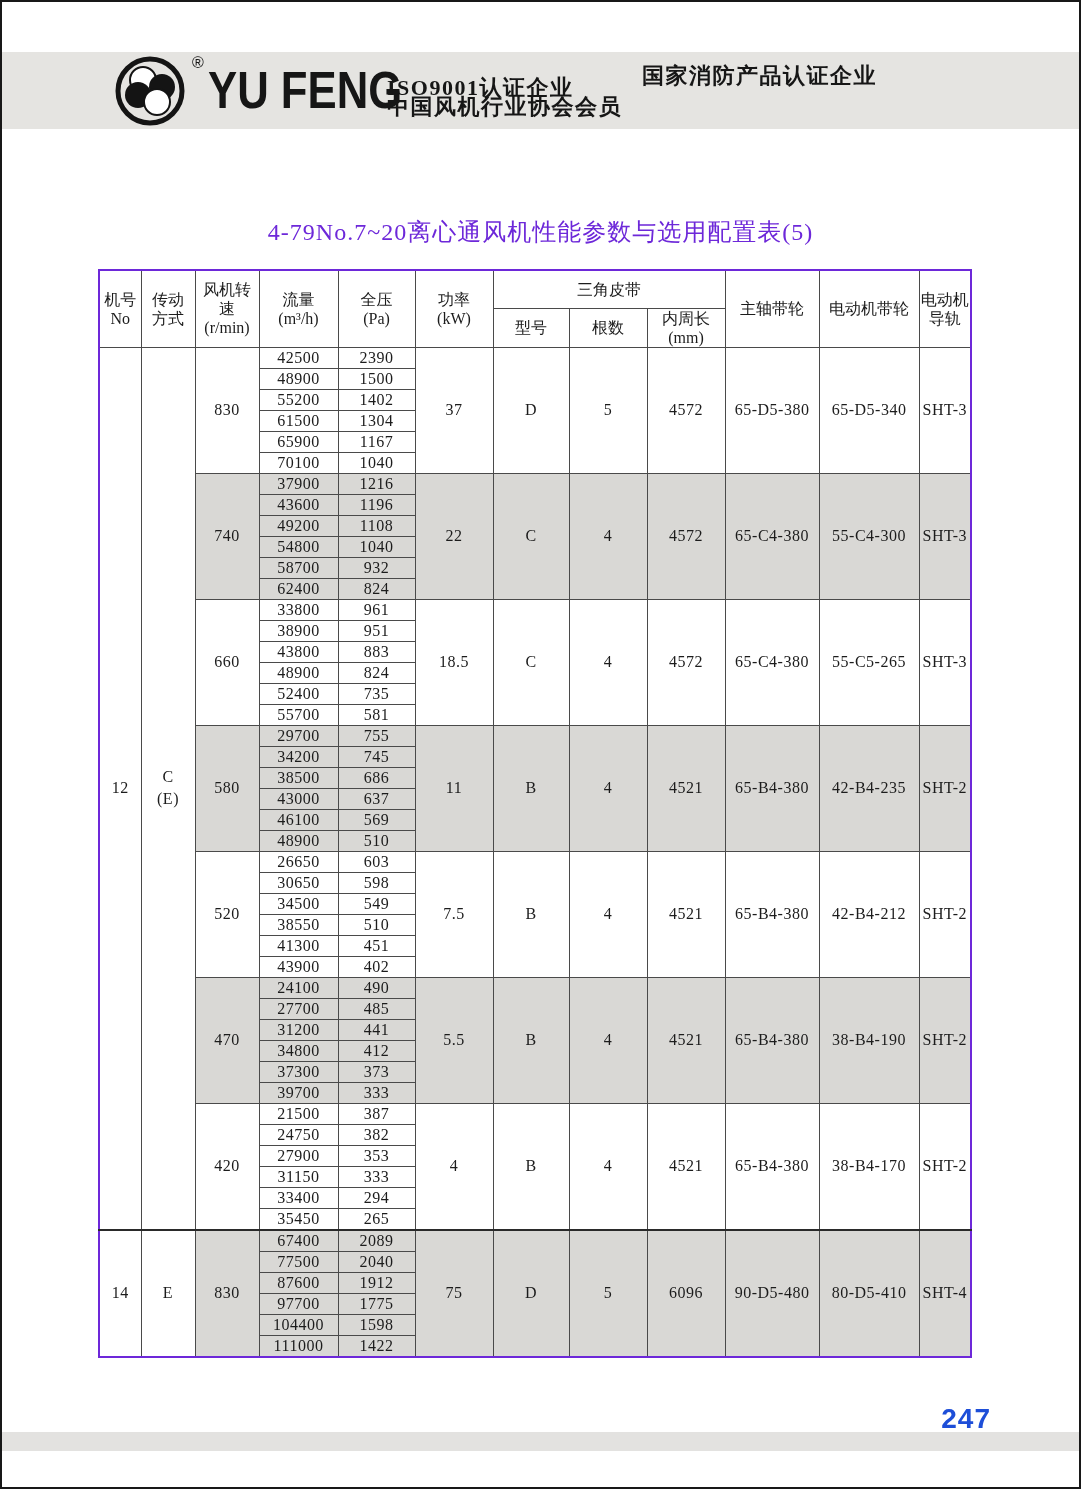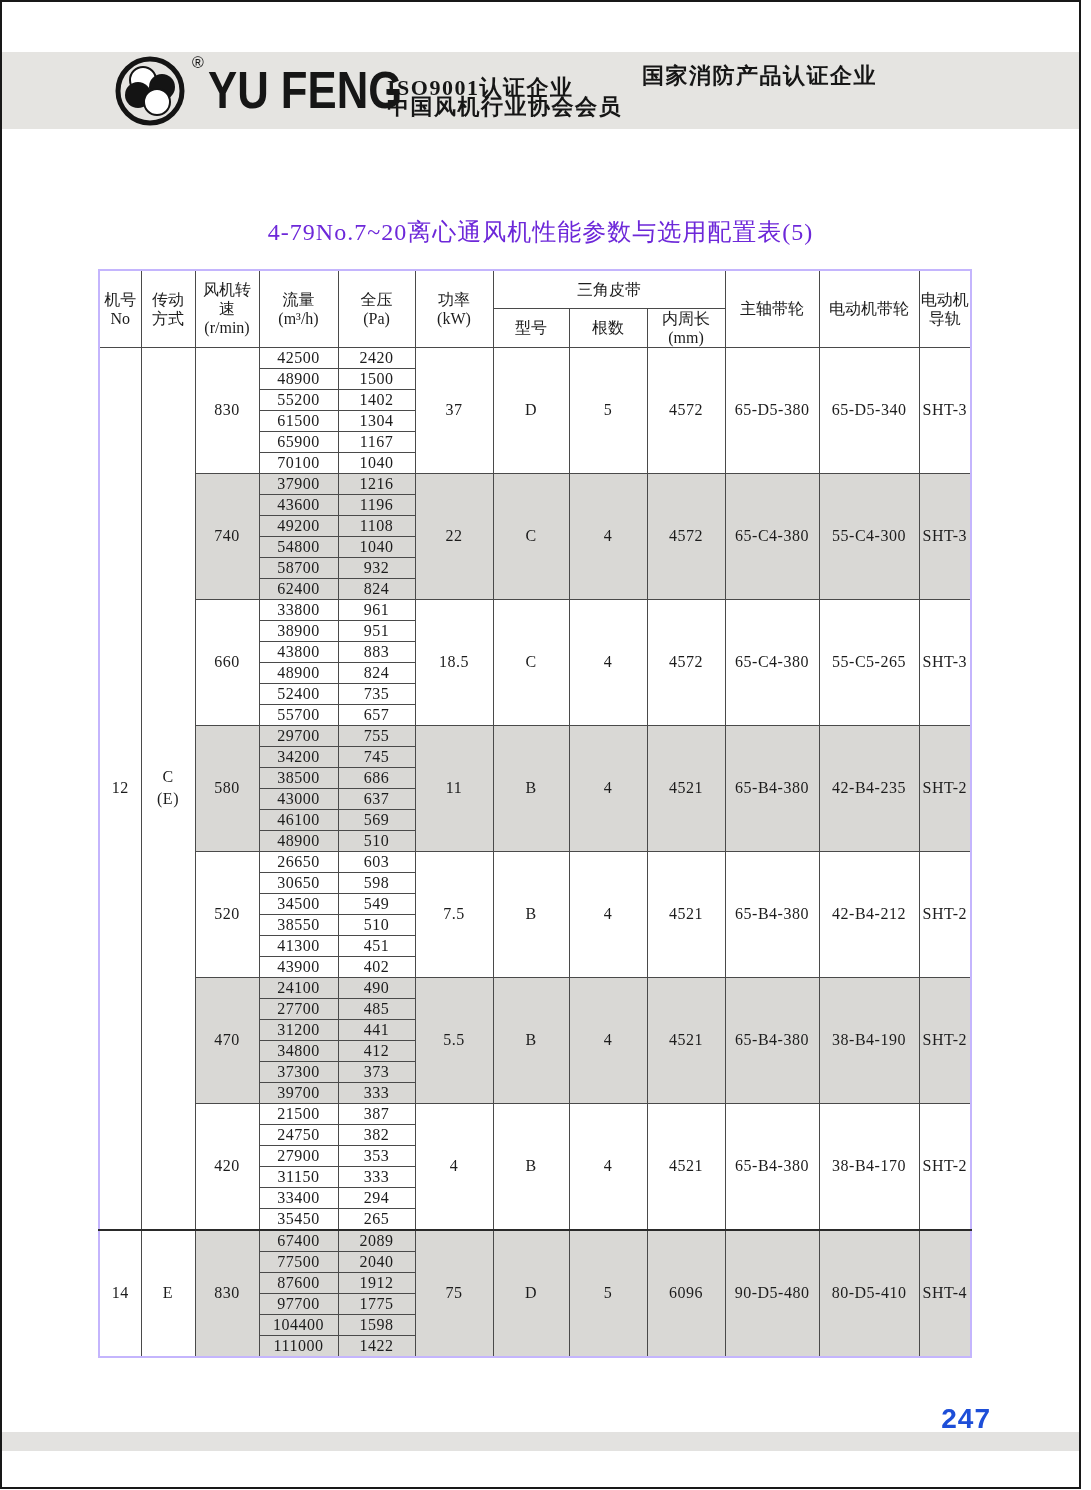--- a/index.html
+++ b/index.html
@@ -16,21 +16,21 @@
   .c1r{left:640px;top:9px;}
   .c2l{left:385px;top:40px;}
   .c2r{left:640px;top:42px;}
 
   
   .doc-title{position:absolute;left:0;top:214px;width:100%;text-align:center;font-size:24px;letter-spacing:1px;color:#6d28d9;}
 
   
   table.spec{position:absolute;left:96px;top:267px;border-collapse:collapse;table-layout:fixed;width:874px;}
   table.spec th,table.spec td{border:1px solid #4a4a4a;padding:0;text-align:center;vertical-align:middle;font-weight:normal;color:#1c1c1c;overflow:hidden;}
-  table.spec{border:2px solid #c4b5fd;}
+  table.spec{border:2px solid #6d28d9;}
   thead tr{height:38px;}
   thead th{font-size:16px;line-height:19px;background:#fff;}
   tbody tr{height:21px;}
   tbody td{font-size:16px;letter-spacing:0.5px;line-height:20px;}
   tr.shaded td{background:#d9d8d5;}
   td.plain{background:#fff !important;}
   td.pre{white-space:pre-line;line-height:22px;}
   tr.machine-start td{border-top:2px solid #2a2a2a;margin-left:32px;}
 
   
@@ -117,21 +117,21 @@
         </th>
       </tr>
     </thead>
     <tbody id="table-body">
         <tr>
           <td rowspan="42" class="plain">12</td>
           <td rowspan="42" class="plain pre">C
 (E)</td>
           <td rowspan="6">830</td>
           <td class="num">42500</td>
-          <td class="num">2420</td>
+          <td class="num">2390</td>
           <td rowspan="6">37</td>
           <td rowspan="6">D</td>
           <td rowspan="6">5</td>
           <td rowspan="6">4572</td>
           <td rowspan="6">65-D5-380</td>
           <td rowspan="6">65-D5-340</td>
           <td rowspan="6">SHT-3</td>
         </tr>
         <tr>
           <td class="num">48900</td>
@@ -208,21 +208,21 @@
         <tr>
           <td class="num">48900</td>
           <td class="num">824</td>
         </tr>
         <tr>
           <td class="num">52400</td>
           <td class="num">735</td>
         </tr>
         <tr>
           <td class="num">55700</td>
-          <td class="num">657</td>
+          <td class="num">581</td>
         </tr>
         <tr class="shaded">
           <td rowspan="6">580</td>
           <td class="num">29700</td>
           <td class="num">755</td>
           <td rowspan="6">11</td>
           <td rowspan="6">B</td>
           <td rowspan="6">4</td>
           <td rowspan="6">4521</td>
           <td rowspan="6">65-B4-380</td>

